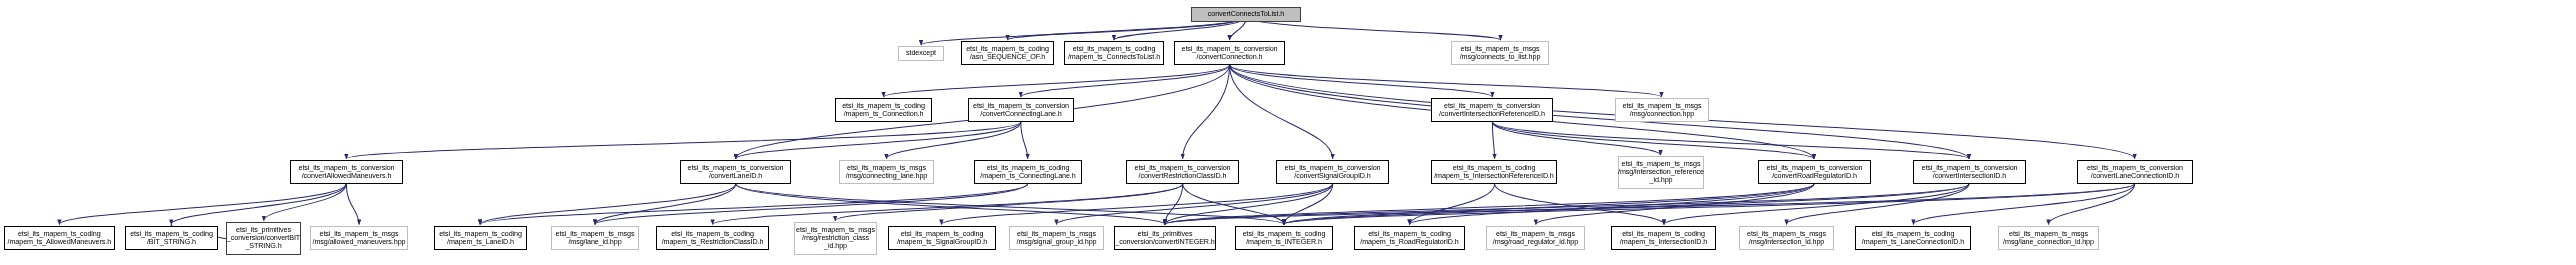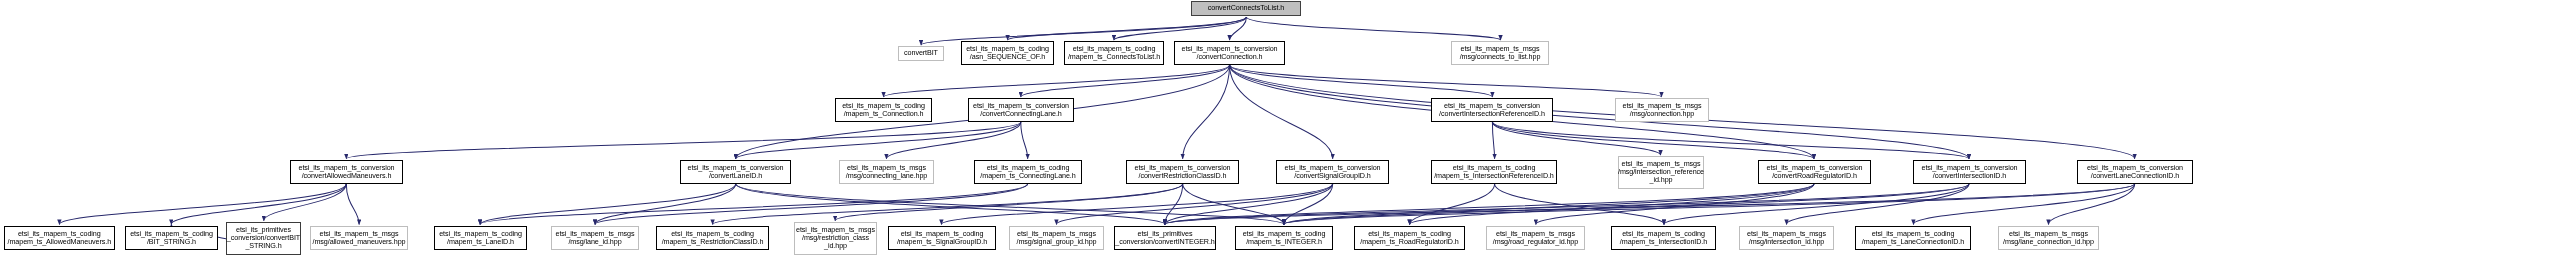--- a/index.html
+++ b/index.html
@@ -104,22 +104,22 @@
         <path d="M3150,294 C3150,329.75 2662,336.25 2662,359" fill="none" stroke="#27286b" stroke-width="1.6" marker-end="url(#arrow)"></path>
         <path d="M3150,294 C3150,329.75 2858,336.25 2858,359" fill="none" stroke="#27286b" stroke-width="1.6" marker-end="url(#arrow)"></path>
         <path d="M3415,294 C3415,329.75 1863.5,336.25 1863.5,359" fill="none" stroke="#27286b" stroke-width="1.6" marker-end="url(#arrow)"></path>
         <path d="M3415,294 C3415,329.75 2054,336.25 2054,359" fill="none" stroke="#27286b" stroke-width="1.6" marker-end="url(#arrow)"></path>
         <path d="M3415,294 C3415,329.75 3061,336.25 3061,359" fill="none" stroke="#27286b" stroke-width="1.6" marker-end="url(#arrow)"></path>
         <path d="M3415,294 C3415,329.75 3277,336.25 3277,359" fill="none" stroke="#27286b" stroke-width="1.6" marker-end="url(#arrow)"></path>
         <path d="M422,407 C422,380.6 274,375.8 274,359" fill="none" stroke="#27286b" stroke-width="1.6" marker-end="url(#arrow)"></path>
       </g>
   </svg>
   <div id="node-layer">
-      <div class="node root" style="left: 1191px; top: 1px; width: 110px; height: 15px;">convertConnectsToList.h</div>
-      <div class="node nolink" style="left: 898px; top: 46px; width: 46px; height: 15px;">convertBIT</div>
+      <div class="node root" style="left: 1191px; top: 7px; width: 110px; height: 15px;">convertConnectsToList.h</div>
+      <div class="node nolink" style="left: 898px; top: 46px; width: 46px; height: 15px;">stdexcept</div>
       <div class="node" style="left: 961px; top: 41px; width: 93px; height: 24px;">etsi_its_mapem_ts_coding
 /asn_SEQUENCE_OF.h</div>
       <div class="node" style="left: 1064px; top: 41px; width: 100px; height: 24px;">etsi_its_mapem_ts_coding
 /mapem_ts_ConnectsToList.h</div>
       <div class="node" style="left: 1174px; top: 41px; width: 111px; height: 24px;">etsi_its_mapem_ts_conversion
 /convertConnection.h</div>
       <div class="node nolink" style="left: 1451px; top: 41px; width: 98px; height: 24px;">etsi_its_mapem_ts_msgs
 /msg/connects_to_list.hpp</div>
       <div class="node" style="left: 835px; top: 98px; width: 97px; height: 24px;">etsi_its_mapem_ts_coding
 /mapem_ts_Connection.h</div>

